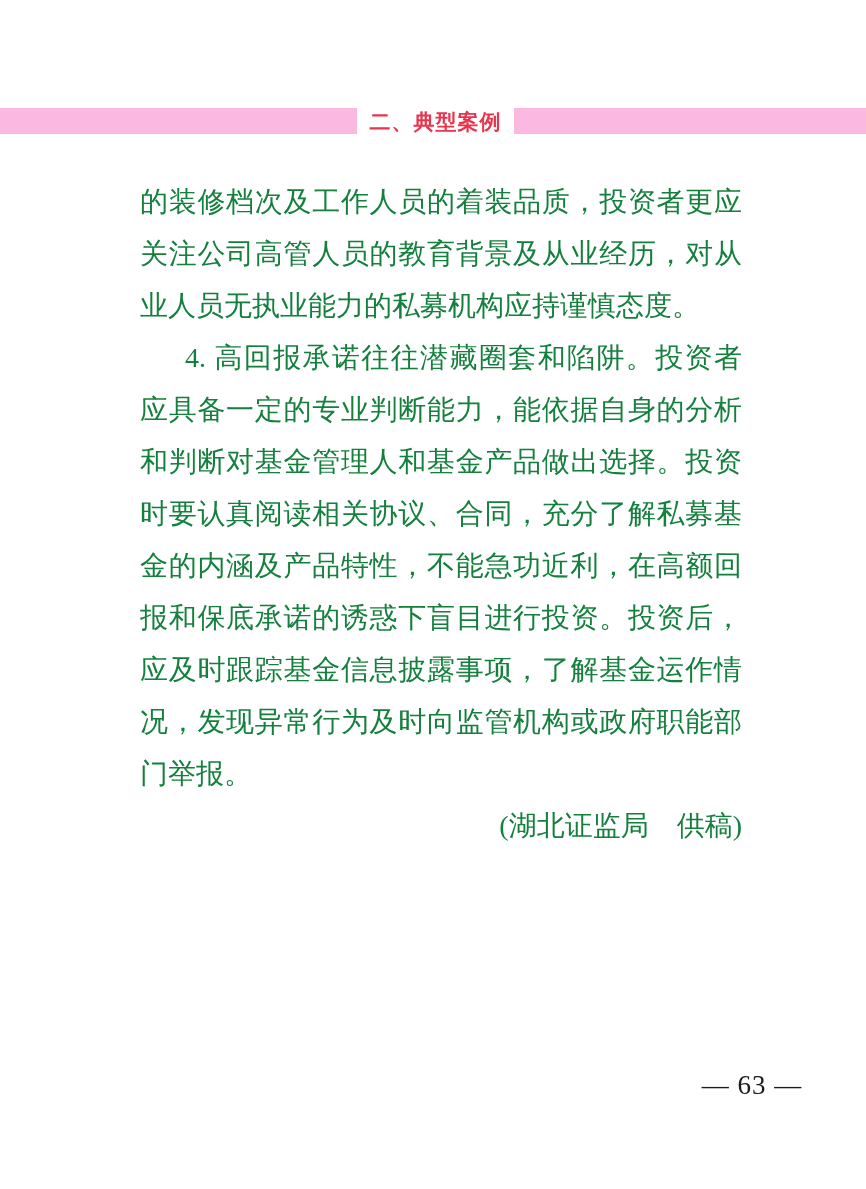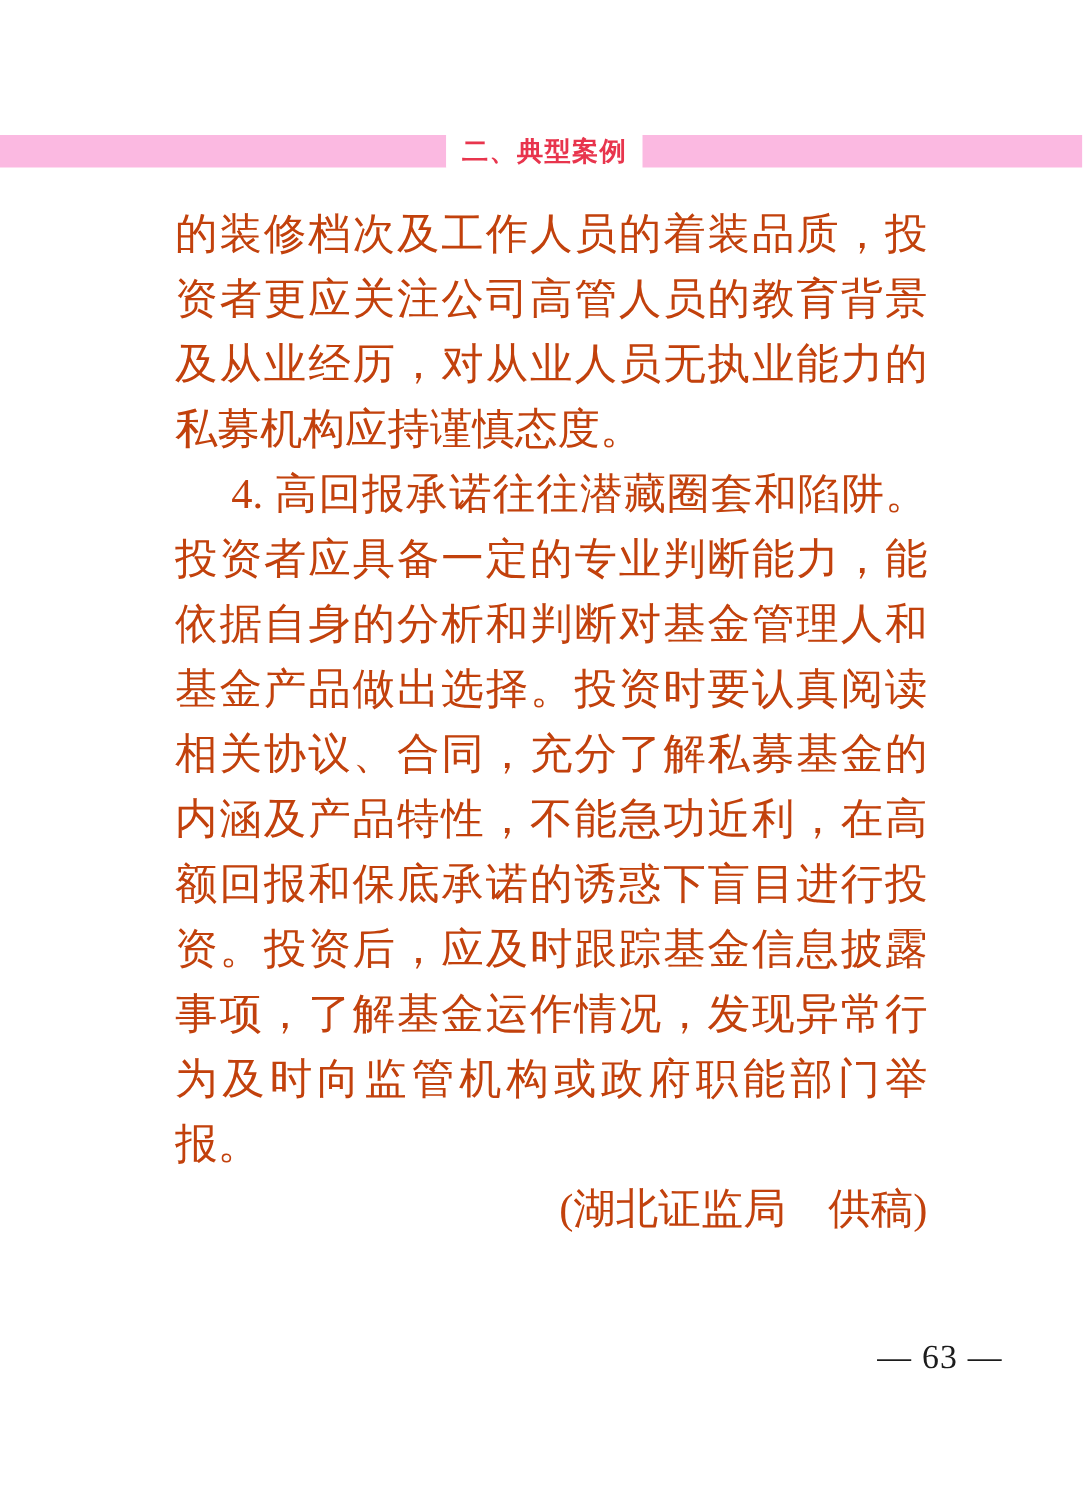--- a/index.html
+++ b/index.html
@@ -52,25 +52,25 @@
   .bar-right {
     flex: 1;
     height: 26px;
     background: #fbb9e1;
   }
 
   
   .body-text {
     position: absolute;
     left: 140px;
-    top: 162px;
+    top: 176px;
     width: 602px;
-    font-size: 34px;
+    font-size: 28px;
     line-height: 52px;
-    color: #c2410c;
+    color: #15803d;
     text-align: justify;
     text-justify: inter-character;
   }
   .body-text p {
     margin: 0;
     padding: 0;
   }
   .para-indent {
     text-indent: 45px;
   }

